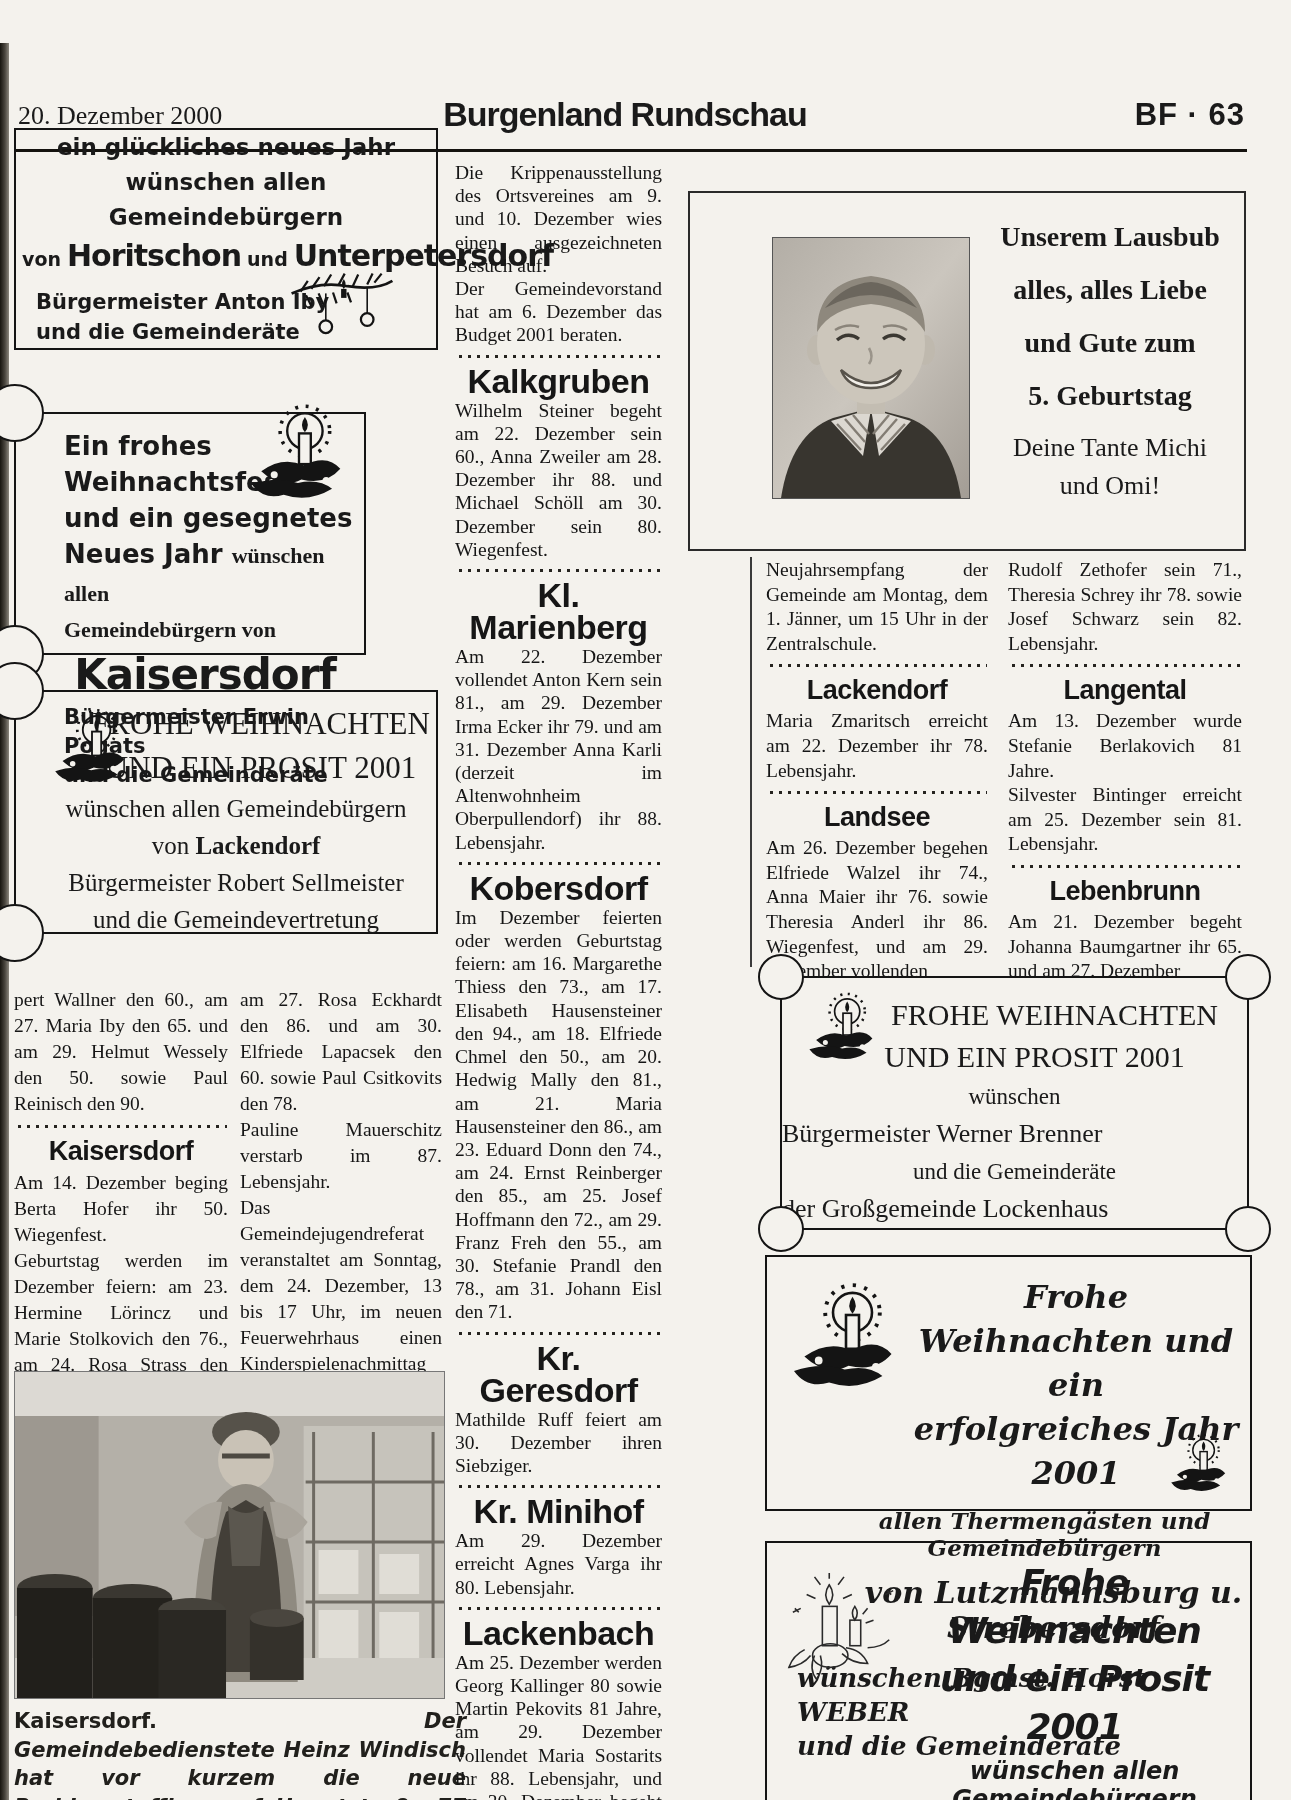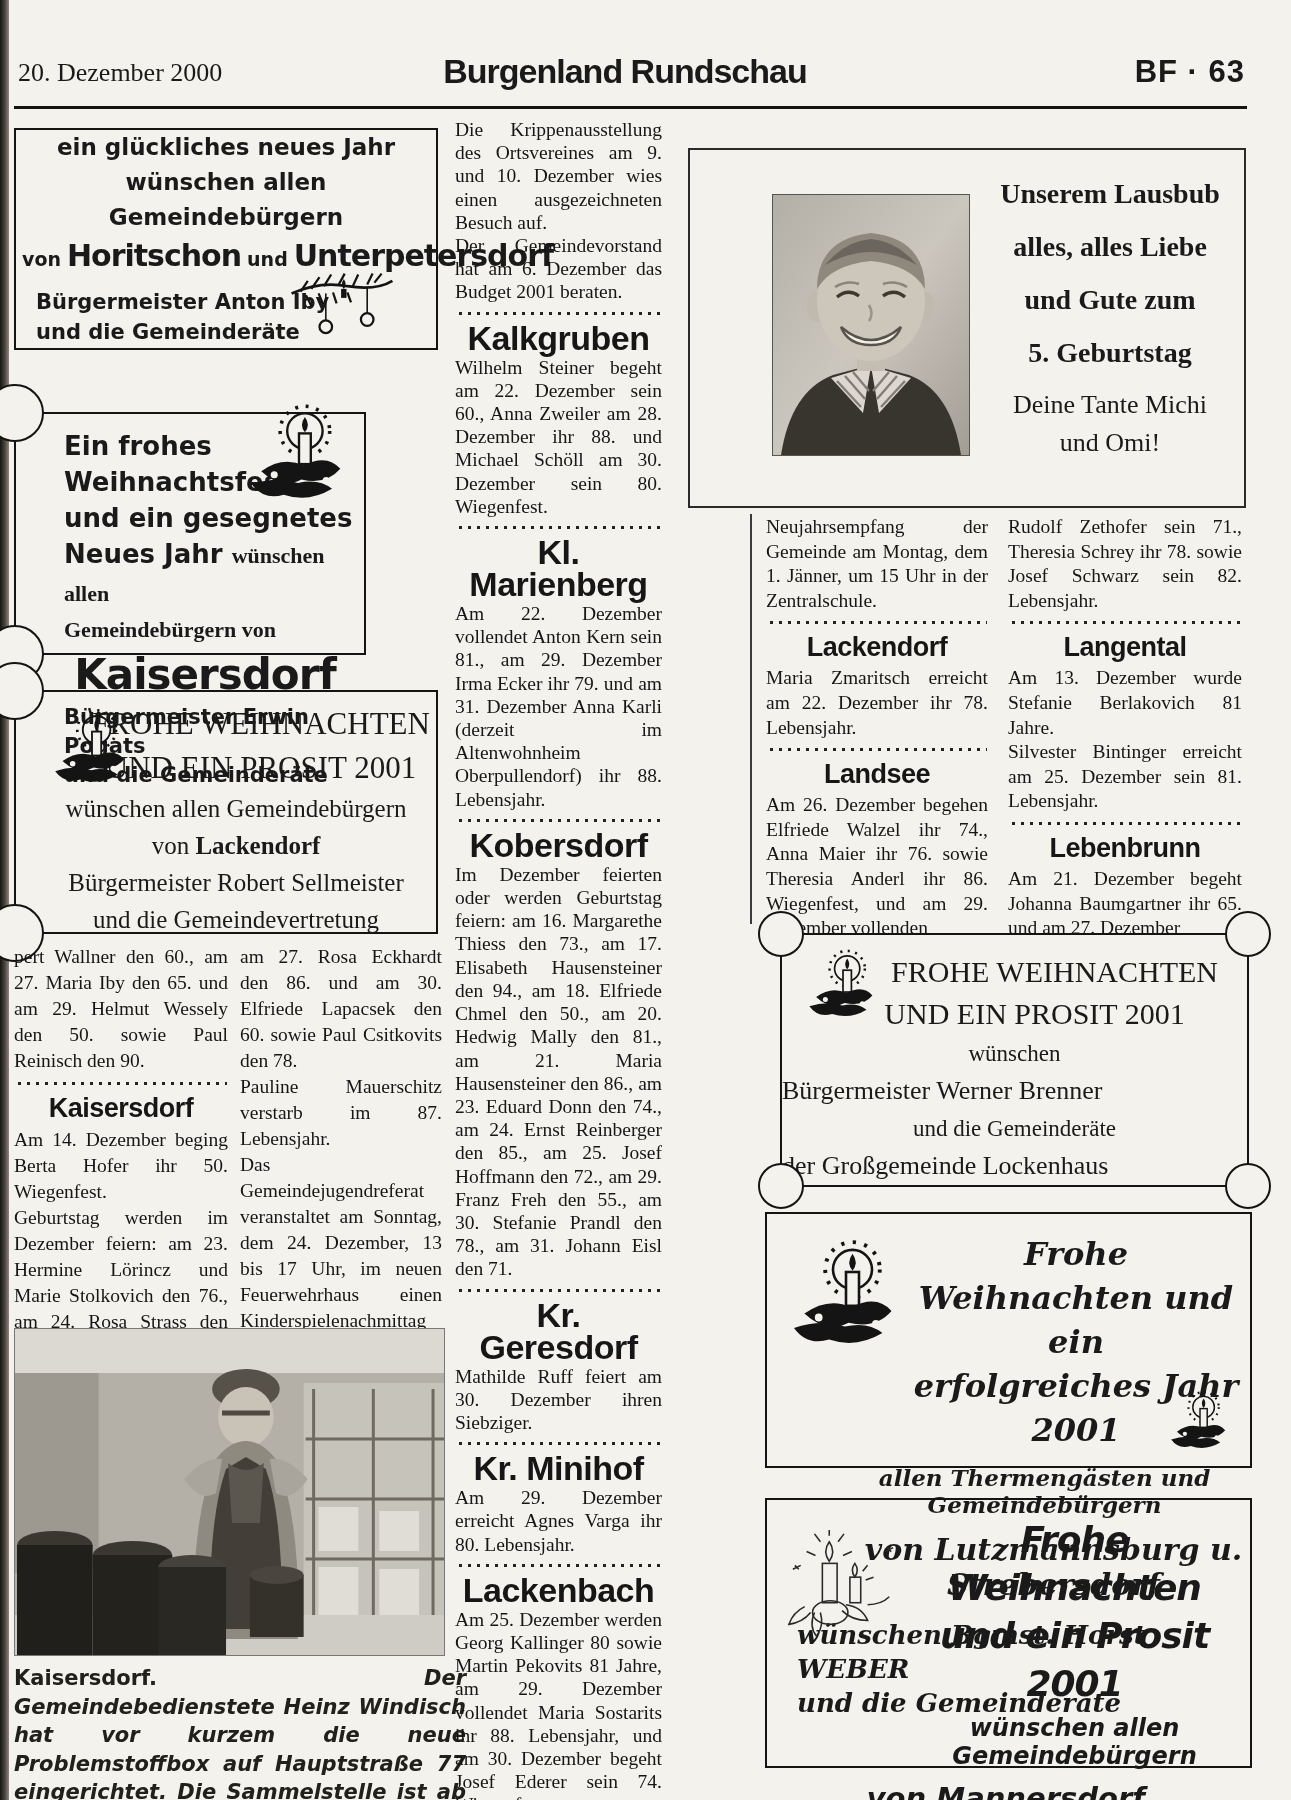--- a/index.html
+++ b/index.html
@@ -1,18 +1,18 @@
 <!DOCTYPE html>
 <html><head>
 <meta charset="utf-8">
 <style>
   html,body{margin:0;padding:0;background:#e8e6e1;}
   .page{position:relative;width:1291px;height:1800px;background:#f4f2ed;color:#1a1a1a;
         font-family:"Liberation Serif",serif;overflow:hidden;}
-  .abs{position:absolute;}
+  .abs{position:absolute;margin-top:43px;}
   .serif{font-family:"Liberation Serif",serif;}
   .sans{font-family:"Liberation Sans",sans-serif;}
   .hand{font-family:"DejaVu Sans",sans-serif;font-weight:700;}
 
   .scan-edge{left:0;top:0;width:9px;height:1800px;
              background:linear-gradient(to right,#16140f,#4a463f 55%,#8b877e);}
   .hdr-date{left:18px;top:58px;font-size:26px;}
   .masthead{left:355px;top:52px;width:540px;text-align:center;font-size:34px;font-weight:800;letter-spacing:-1px;}
   .pageref{left:1030px;top:54px;width:215px;text-align:right;font-size:31px;font-weight:800;letter-spacing:1px;}
   .hdr-rule{left:14px;top:106px;width:1233px;height:3px;background:#15130f;}

